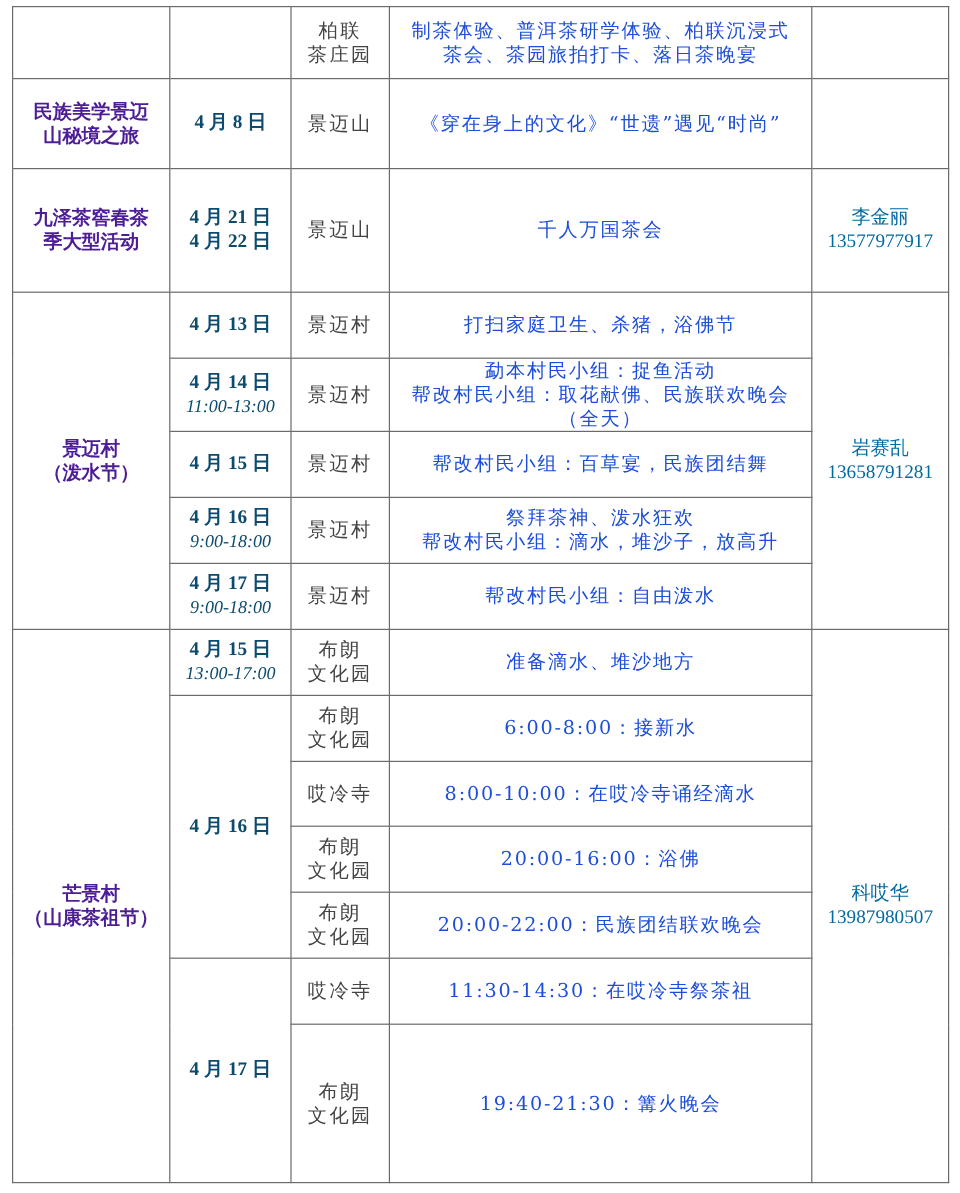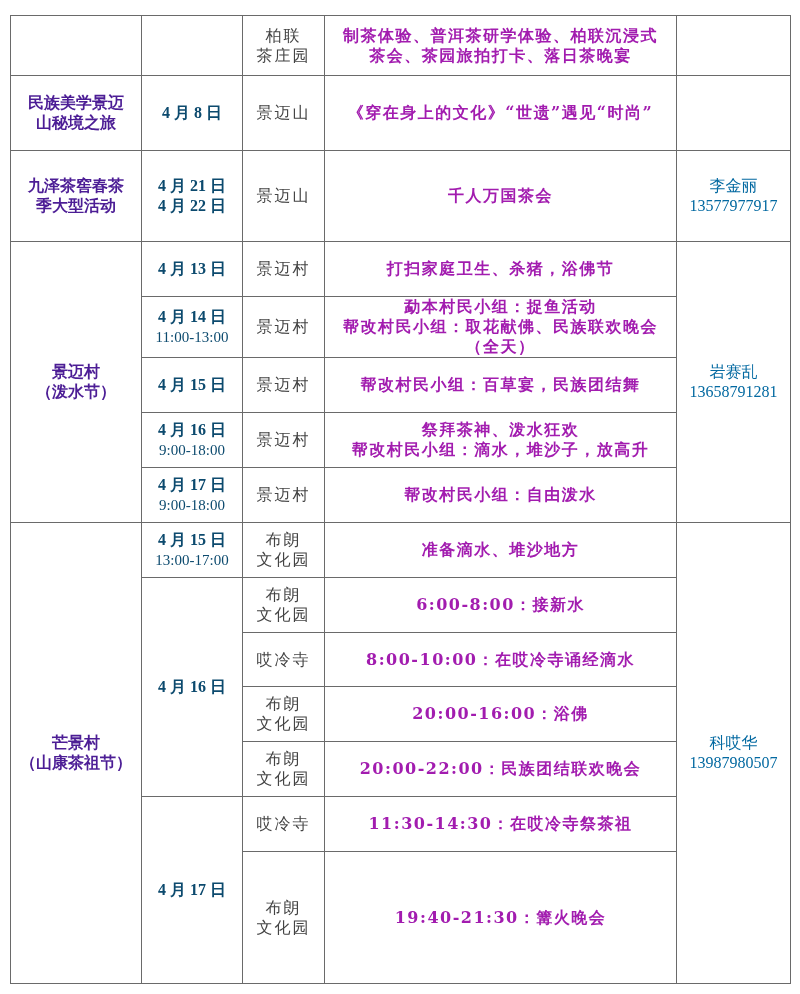--- a/index.html
+++ b/index.html
@@ -1,37 +1,37 @@
 <!DOCTYPE html>
 <html><head>
 <meta charset="utf-8">
 <style>
   html, body { margin: 0; padding: 0; background: #ffffff; }
   body { width: 800px; height: 994px; position: relative; overflow: hidden;
          font-family: "DejaVu Serif", "Liberation Serif", serif; color: #2a2a2a; }
   table.sched {
-    position: absolute; left: 10px; top: 15px;
+    position: absolute; left: 10px; top: 5px;
     border-collapse: collapse; table-layout: fixed;
     width: 780px;
   }
   table.sched td {
     border: 1.5px solid #6a6a6a;
     padding: 0;
     text-align: center; vertical-align: middle;
     font-size: 16px; line-height: 20px;
     overflow: hidden;
   }
   td.event { font-weight: bold; font-size: 15px; line-height: 22px; color: #4c1d95;
              font-family: "DejaVu Sans", "Liberation Sans", sans-serif; }
   td.date { font-weight: bold; font-size: 15px; line-height: 20px; color: #0c4a6e;
             font-family: "Liberation Serif", "DejaVu Serif", serif; }
-  td.date .time { font-weight: normal; font-size: 15px; display: block; }
+  td.date .time { font-weight: normal; font-size: 15px; display: block; font-style: italic; }
   td.place { font-size: 17px; letter-spacing: 2px; line-height: 22px; color: #444; }
   td.activity { text-align: left; padding-left: 10px; font-size: 16px; letter-spacing: 1.5px;
-                line-height: 19px; color: #a21caf; font-weight: bold; }
+                line-height: 19px; color: #1d4ed8; }
   td.activity.center { text-align: center; padding-left: 0; }
   td.contact { font-size: 15px; line-height: 22px; color: #0369a1;
                font-family: "Liberation Serif", "DejaVu Serif", serif; }
   .line { display: block; }
 </style>
 </head>
 <body>
 
 <table class="sched">
   <colgroup>
@@ -67,21 +67,21 @@
       </td>
       <td class="place">
         <span class="line">景迈山</span>
       </td>
       <td class="activity center">
         <span class="line">《穿在身上的文化》“世遗”遇见“时尚”</span>
       </td>
       <td class="contact"></td>
     </tr>
 
-    <tr style="height:91px">
+    <tr style="height:103px">
       <td class="event">
         <span class="line">九泽茶窖春茶</span>
         <span class="line">季大型活动</span>
       </td>
       <td class="date">
         <span class="line">4 月 21 日</span>
         <span class="line">4 月 22 日</span>
       </td>
       <td class="place">
         <span class="line">景迈山</span>

